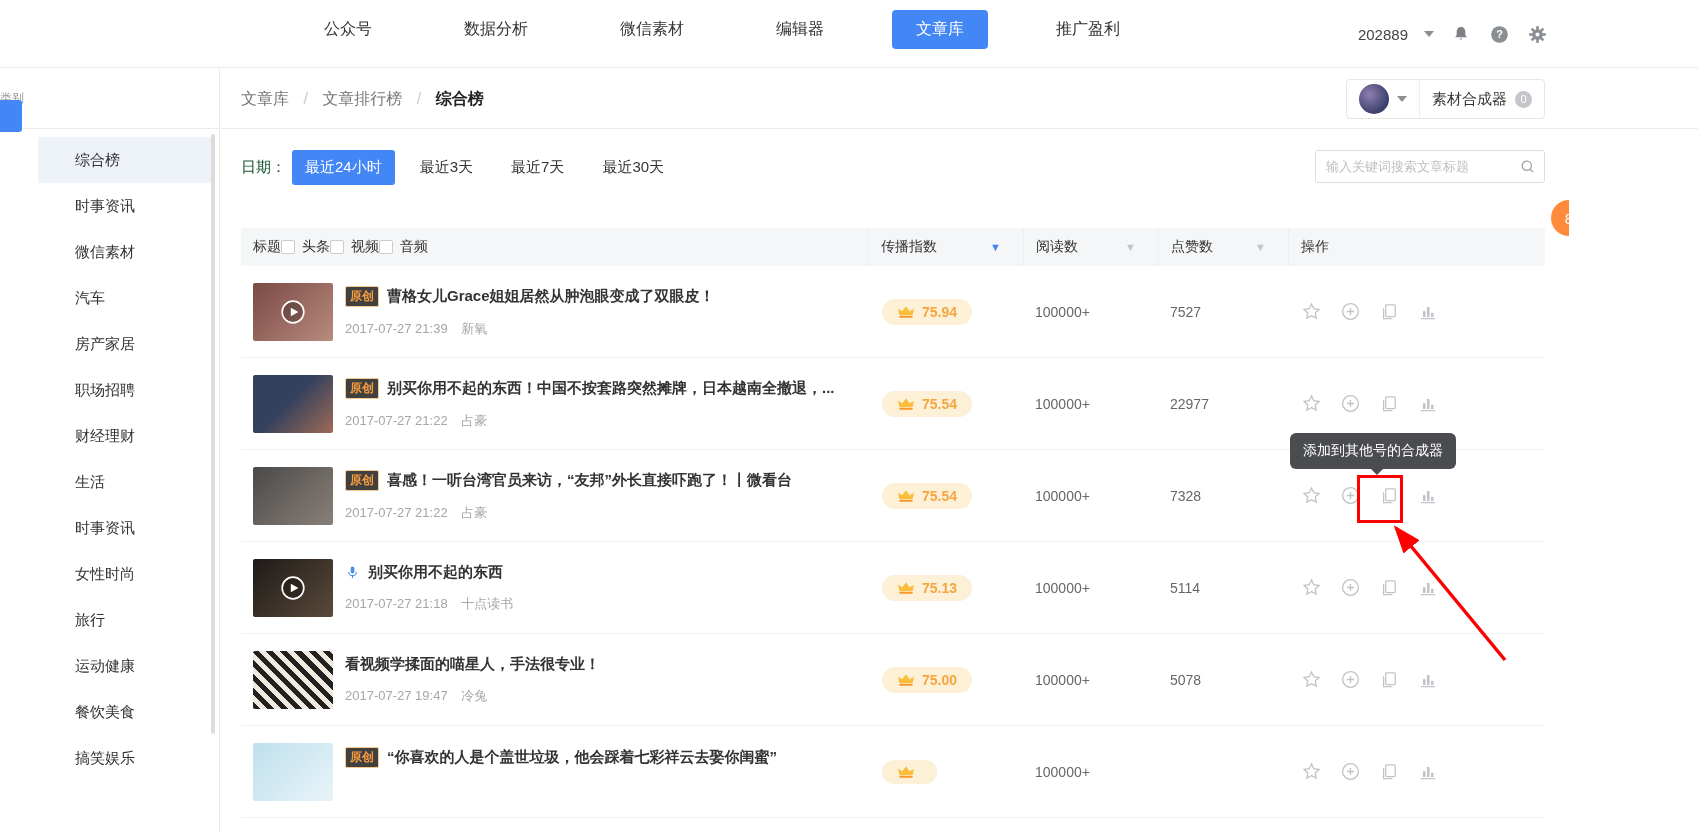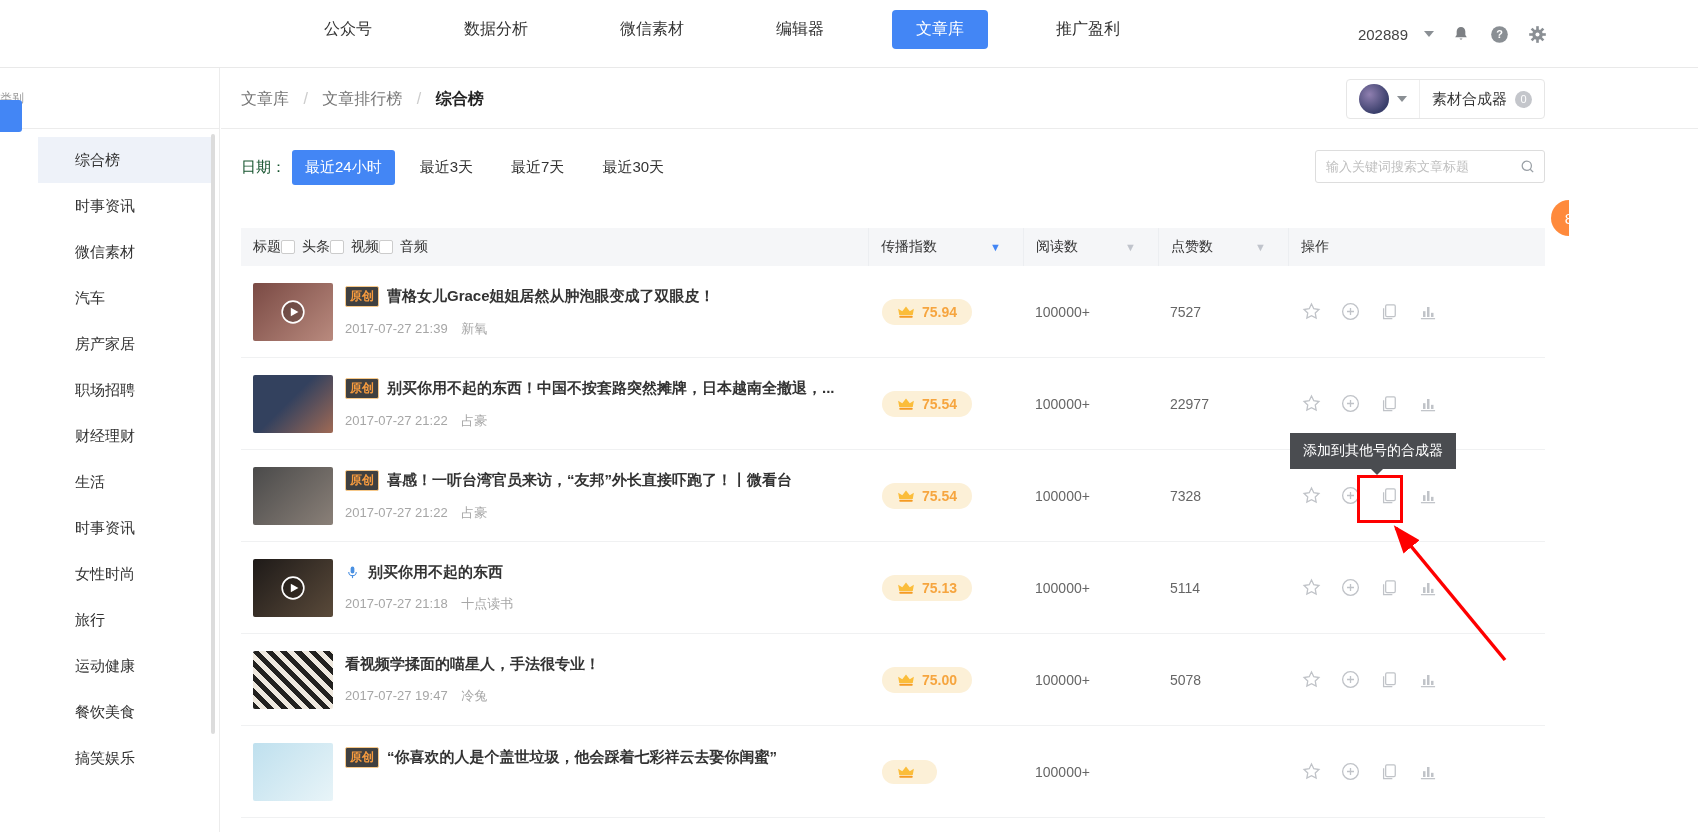--- a/index.html
+++ b/index.html
@@ -92,21 +92,21 @@
   .cell-index { width:155px; padding-left:14px; }
   .pill { display:inline-flex; align-items:center; gap:7px; background:#fcf0d7; border-radius:14px;
     padding:5px 15px; color:#f6a53f; font-weight:bold; font-size:14px; }
   .cell-reads { width:135px; padding-left:12px; font-size:14px; color:#666; }
   .cell-likes { width:130px; padding-left:12px; font-size:14px; color:#666; }
   .cell-actions { width:257px; display:flex; align-items:center; padding-left:12px; gap:17px; }
   .act { width:22px; height:22px; display:inline-flex; align-items:center; justify-content:center; cursor:pointer; }
 
   
   .tooltip { position:absolute; left:1290px; top:433px; background:#4a4c50; color:#fff;
-    font-size:14px; padding:9px 13px; border-radius:0; z-index:20; white-space:nowrap; }
+    font-size:14px; padding:9px 13px; border-radius:6px; z-index:20; white-space:nowrap; }
   .tooltip::after { content:""; position:absolute; left:80px; bottom:-6px;
     border-left:7px solid transparent; border-right:7px solid transparent; border-top:7px solid #4a4c50; }
   .red-box { position:absolute; left:1357px; top:475px; width:46px; height:48px;
     border:3px solid #fe0000; z-index:21; }
   .arrow-overlay { position:absolute; left:0; top:0; pointer-events:none; z-index:22; }
   .corner-badge-clip { position:absolute; left:1551px; top:200px; width:18px; height:37px;
     overflow:hidden; z-index:9; }
   .corner-badge { width:36px; height:36px; border-radius:50%; background:#ff8a3c; color:#fff;
     font-size:15px; display:flex; align-items:center; justify-content:center; }
 </style>

